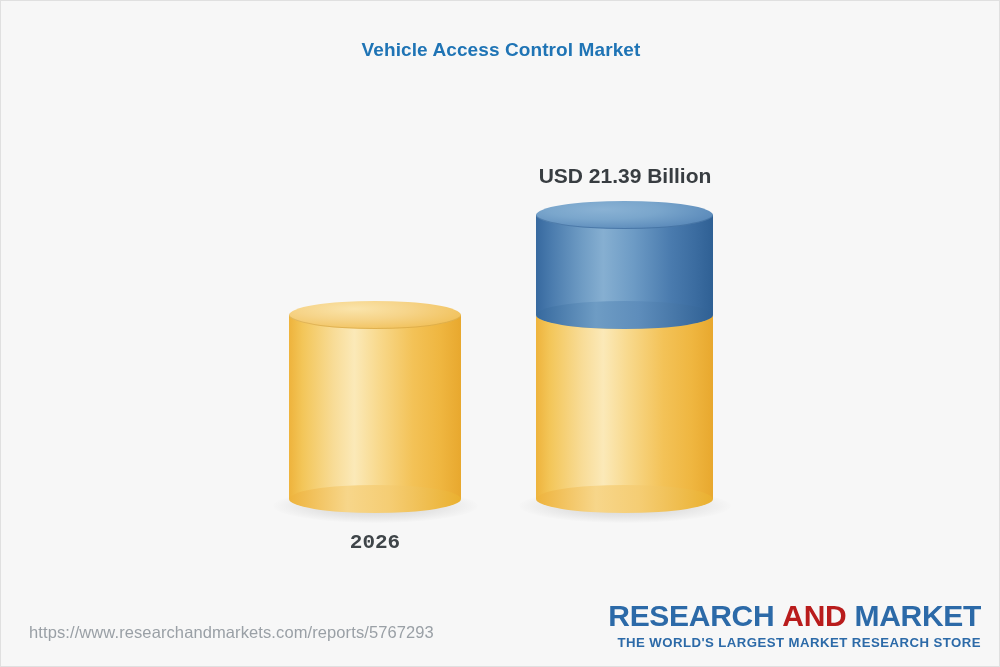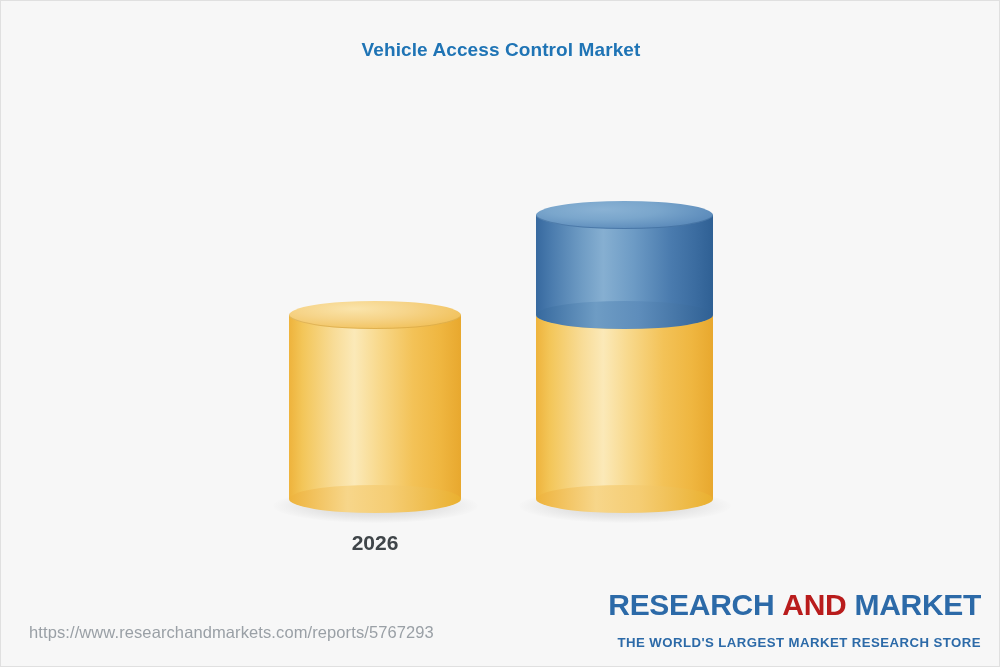--- a/index.html
+++ b/index.html
@@ -186,21 +186,21 @@
     font-weight: bold;
     letter-spacing: -0.3px;
     line-height: 1.0;
     color: #2c6aa8;
     white-space: nowrap;
   }
   .brand-and {
     color: #b91c1c;
   }
   .brand-tagline {
-    margin-top: 15px;
+    margin-top: 4px;
     font-size: 13.2px;
     font-weight: bold;
     color: #2c6aa8;
     letter-spacing: 0.45px;
     white-space: nowrap;
   }
 </style>
 </head>
 <body>
 
@@ -238,22 +238,23 @@
 
       <div class="cyl-seg fill-blue" style="top:0; height:114px;">
         <div class="cyl-body" style="top:14px; bottom:0;"></div>
         <div class="cyl-cap cyl-cap-bottom" style="bottom:-14px; height:28px;"></div>
         <div class="cyl-cap cyl-cap-top" style="top:0; height:28px;"></div>
         <div class="cap-seam" style="top:0; height:28px; box-shadow: inset 0 -1px 0 rgba(40,85,135,0.40);"></div>
       </div>
     </div>
 
 
-
-    <div class="cat-label" style="left:264px; top:400px; width:220px;">2026</div>
+    <div class="value-label" style="left:508px; top:33px; width:232px;">USD 21.39 Billion</div>
+
+    <div class="cat-label" style="left:264px; top:400px; width:220px;font-family:Liberation Mono, monospace;">2026</div>
 
 
   </div>
 
   <div class="source-url">https://www.researchandmarkets.com/reports/5767293</div>
 
   <div class="brand">
     <div class="brand-wordmark">
       <span>RESEARCH</span><span>&nbsp;</span><span class="brand-and">AND</span><span>&nbsp;</span><span>MARKET</span>
     </div>

